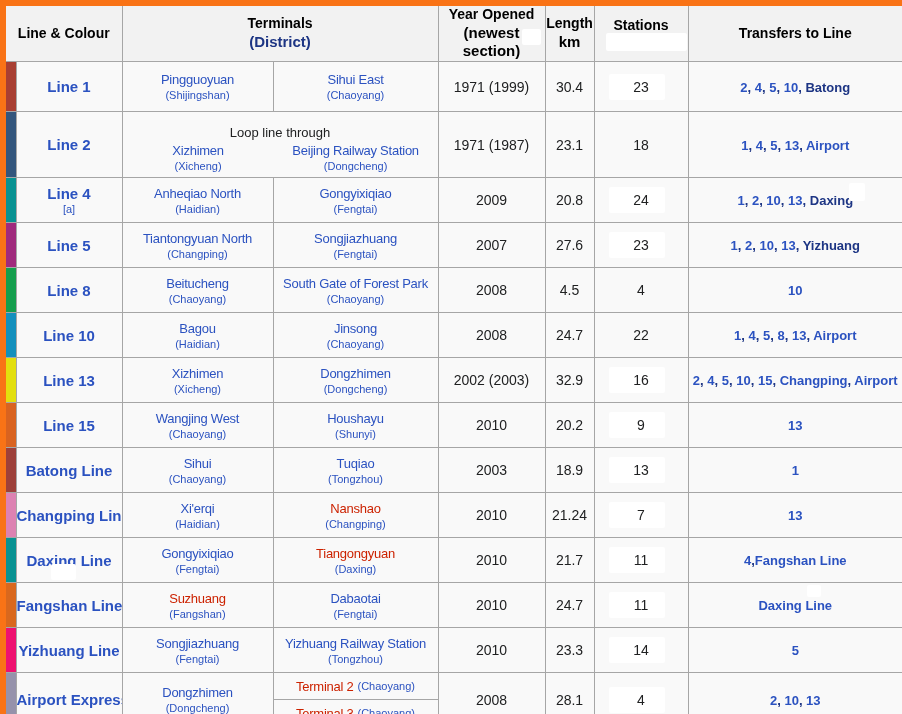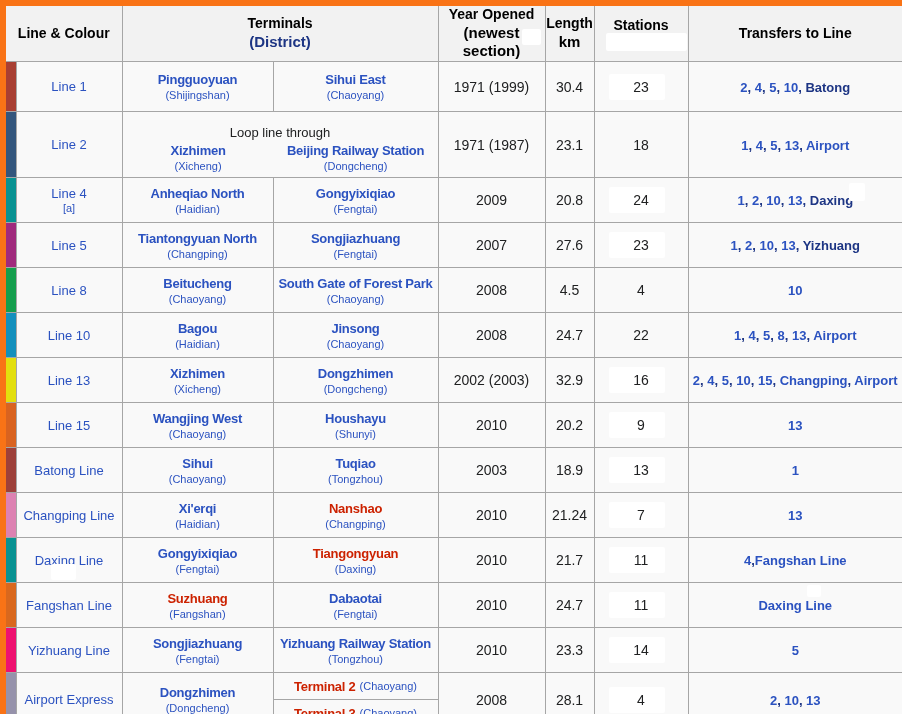--- a/index.html
+++ b/index.html
@@ -16,23 +16,23 @@
   th{background:#f2f2f2;color:#000;font-size:14px;font-weight:bold;line-height:1.25;}
   td{background:#f9f9f9;}
   thead tr{height:47px;}
   tbody tr{height:45px;}
   tbody tr.first{height:50px;}
   tbody tr.tall{height:66px;}
   tbody tr.airport{height:53px;}
   .sub{font-size:15px;font-weight:bold;}
   .sub.navy{color:var(--navy);}
   .swatch-cell{padding:0;}
-  .line-name{font-weight:normal;font-size:13px;color:var(--blue);white-space:nowrap;}
+  .line-name{font-weight:bold;font-size:15px;color:var(--blue);white-space:nowrap;}
   .note{font-size:11px;color:var(--blue);line-height:1.1;margin-top:1px;}
-  .station{font-weight:bold;font-size:13px;color:var(--blue);letter-spacing:-0.25px;white-space:nowrap;}
+  .station{font-weight:normal;font-size:13px;color:var(--blue);letter-spacing:-0.25px;white-space:nowrap;}
   .station.red{color:var(--red);}
   .district{font-size:11px;color:var(--blue);margin-top:2px;white-space:nowrap;}
   .district-inline{font-size:11px;color:var(--blue);margin-left:4px;white-space:nowrap;}
   .num{font-size:14px;color:var(--ink);position:relative;z-index:1;}
   .t{font-weight:bold;font-size:13px;color:var(--blue);white-space:nowrap;}
   .t.navy{color:var(--navy);}
   .sep{font-weight:bold;font-size:13px;color:var(--navy);}
   .loop-label{font-size:13px;color:var(--ink);margin:7px 0 3px;}
   .loop-wrap{display:flex;align-items:flex-start;}
   .loop-wrap>div{text-align:center;}

